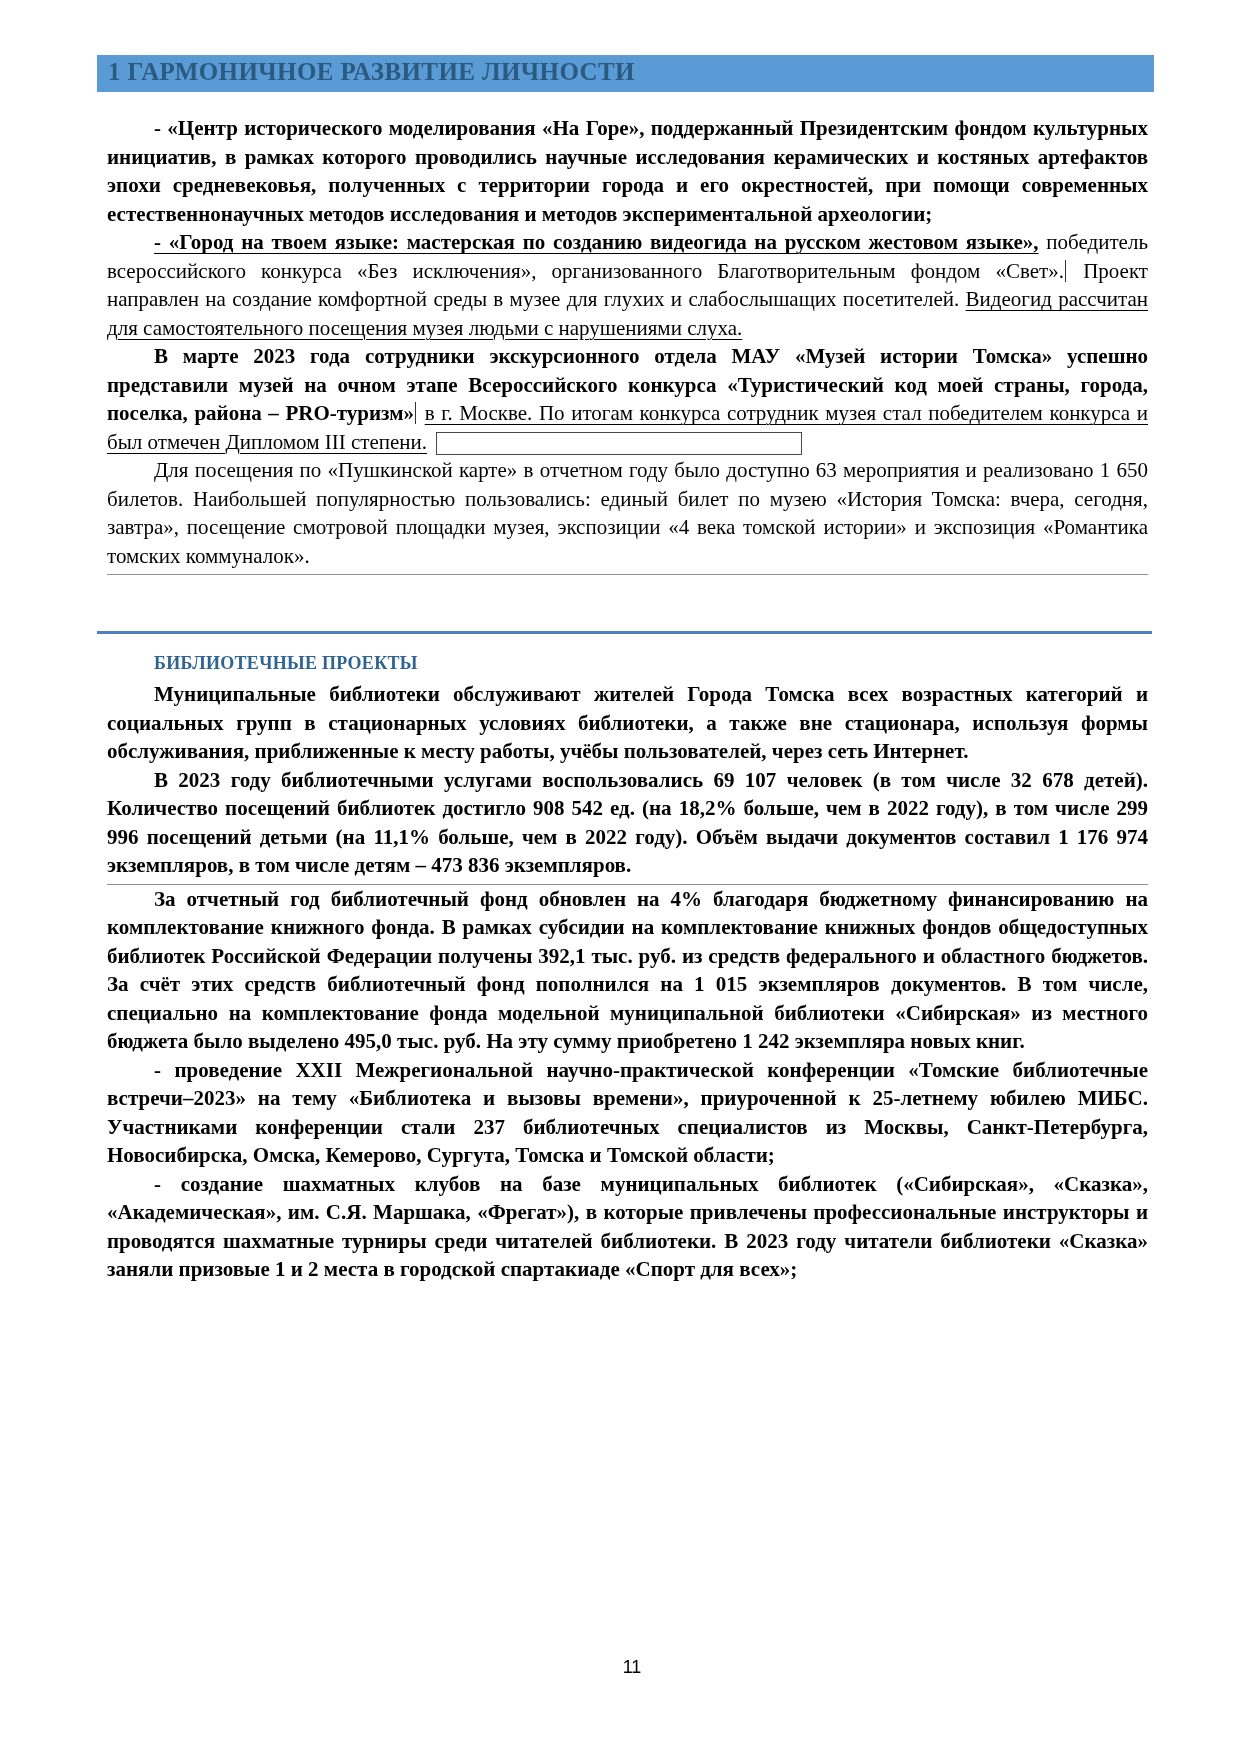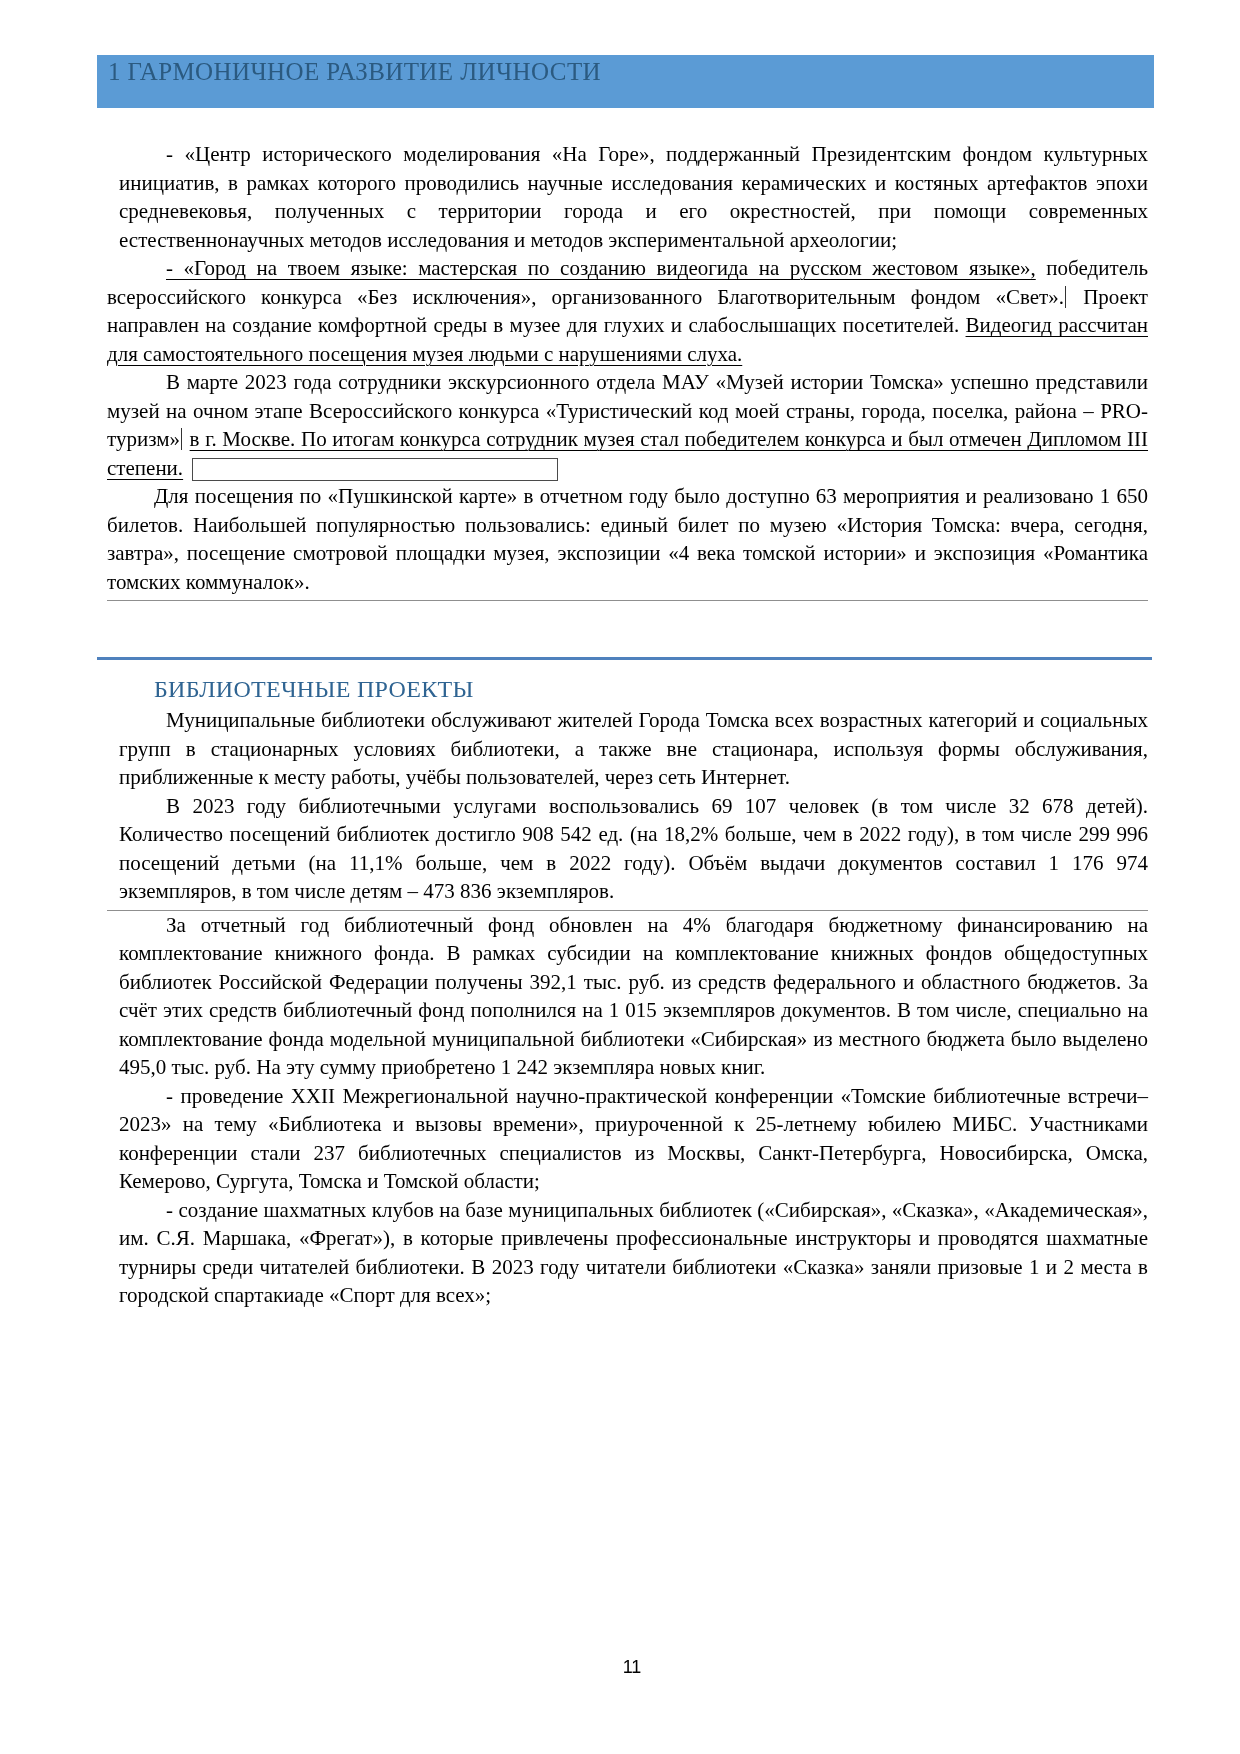--- a/index.html
+++ b/index.html
@@ -4,46 +4,46 @@
 <style>
   html,body{margin:0;padding:0;background:#ffffff;}
   body{
     width:1240px;height:1754px;position:relative;
     font-family:"Liberation Serif","DejaVu Serif",serif;
     color:#000;
   }
   .page{position:absolute;inset:0;padding:55px 92px 0 107px;box-sizing:border-box;}
   .h1-band{
     background:#5b9bd5;
-    margin:0 -6px 32px -10px;
-    padding:3px 0 22px 11px;
-    font-weight:normal;font-size:25px;line-height:28px;
+    margin:0 -6px 22px -10px;
+    padding:3px 0 6px 11px;
+    font-weight:bold;font-size:25px;line-height:28px;
     color:#2b5a80;letter-spacing:.4px;
   }
   .para{
     margin:0;text-align:justify;text-indent:47px;
     font-size:21px;line-height:28.5px;
   }
-  .bold{font-weight:normal;margin-left:12px;}
+  .bold{font-weight:bold;}
   .u{text-decoration:underline;text-decoration-thickness:1px;text-underline-offset:4px;}
   .caret{
     display:inline-block;width:0;height:22px;
     border-left:1.5px solid #333;vertical-align:-4px;margin:0 2px 0 1px;
   }
   .empty-box{
     display:inline-block;width:366px;height:23px;
     border:1px solid #4a4a4a;box-sizing:border-box;
     vertical-align:-6px;margin-left:4px;
   }
   .hairline{height:0;border-bottom:1px solid #8f8f8f;margin-top:4px;}
   .section-gap{height:56px;}
   .blue-rule{height:0;border-top:3px solid #4f81bd;margin:0 -4px 0 -10px;}
   .section-heading{
     margin:15px 0 3px 0;text-indent:47px;
-    font-size:24px;line-height:28px;font-weight:normal;
+    font-size:18px;line-height:28px;font-weight:bold;
     color:#2f6492;letter-spacing:.3px;
   }
   .footer-page-number{
     position:absolute;bottom:76px;left:12px;width:100%;
     text-align:center;font-size:18px;
     font-family:"Liberation Sans","DejaVu Sans",sans-serif;
   }
 </style>
 </head>
 <body>

